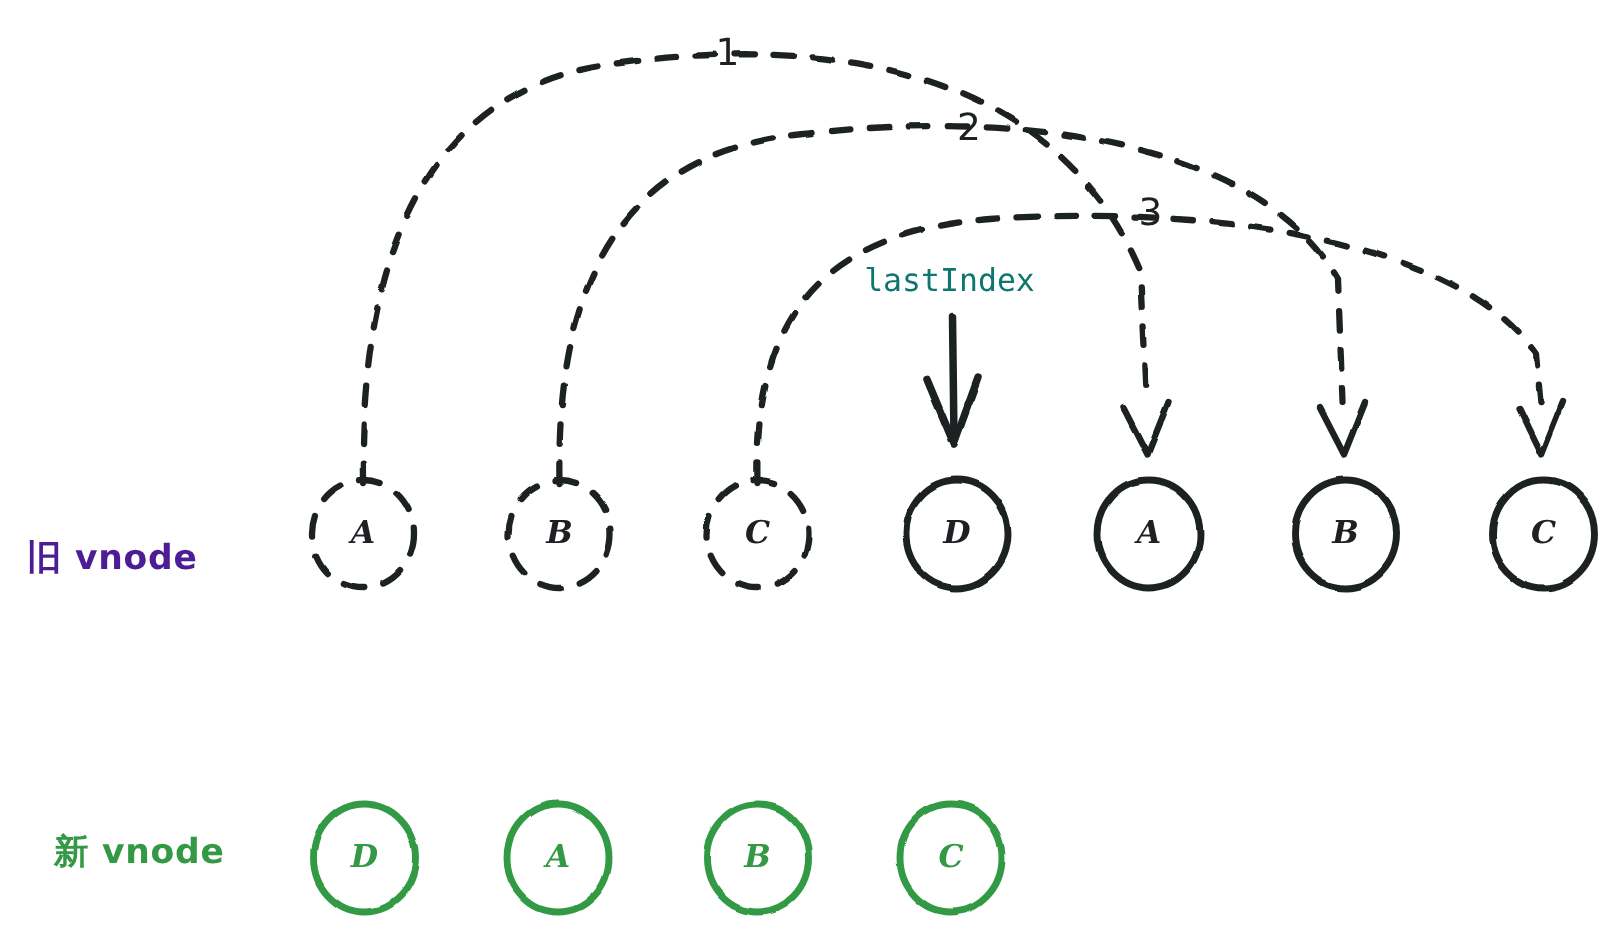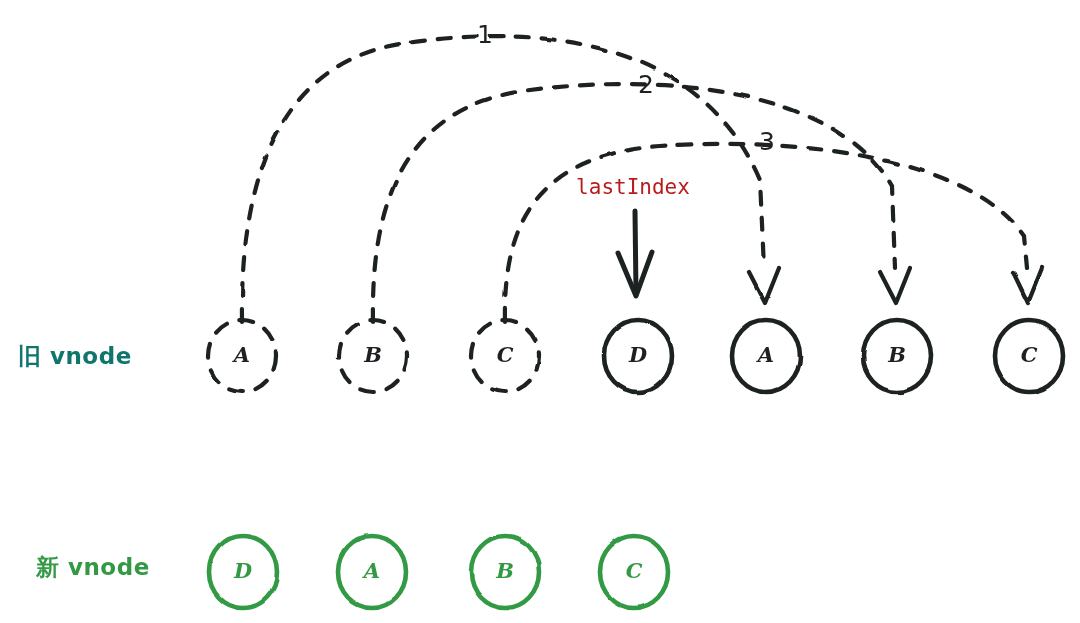--- a/index.html
+++ b/index.html
@@ -25,23 +25,23 @@
   }
   .row-label {
     position: absolute;
     font-family: "DejaVu Sans", sans-serif;
     font-size: 23px;
     font-weight: 600;
     letter-spacing: 0.5px;
     white-space: nowrap;
   }
   .row-label.old {
-    color: #0f766e;
+    color: #4c1d95;
     left: 18px;
-    top: 341px;
+    top: 356px;
   }
   .row-label.new {
     color: #339944;
     left: 36px;
     top: 552px;
   }
   .node-letter {
     position: absolute;
     font-family: "DejaVu Serif", serif;
     font-style: italic;
@@ -59,21 +59,21 @@
     font-family: "DejaVu Sans", sans-serif;
     font-size: 25px;
     font-weight: 500;
     color: #1f2023;
     transform: translate(-9px, -16px);
   }
   .marker-label {
     position: absolute;
     font-family: "DejaVu Sans Mono", monospace;
     font-size: 21px;
-    color: #b91c1c;
+    color: #0f766e;
     white-space: nowrap;
     transform: translate(-50%, -50%);
   }
 </style>
 </head>
 <body>
 
 <div id="canvas">
 
   <svg id="diagram" viewBox="0 0 1080 623" xmlns="http://www.w3.org/2000/svg">

